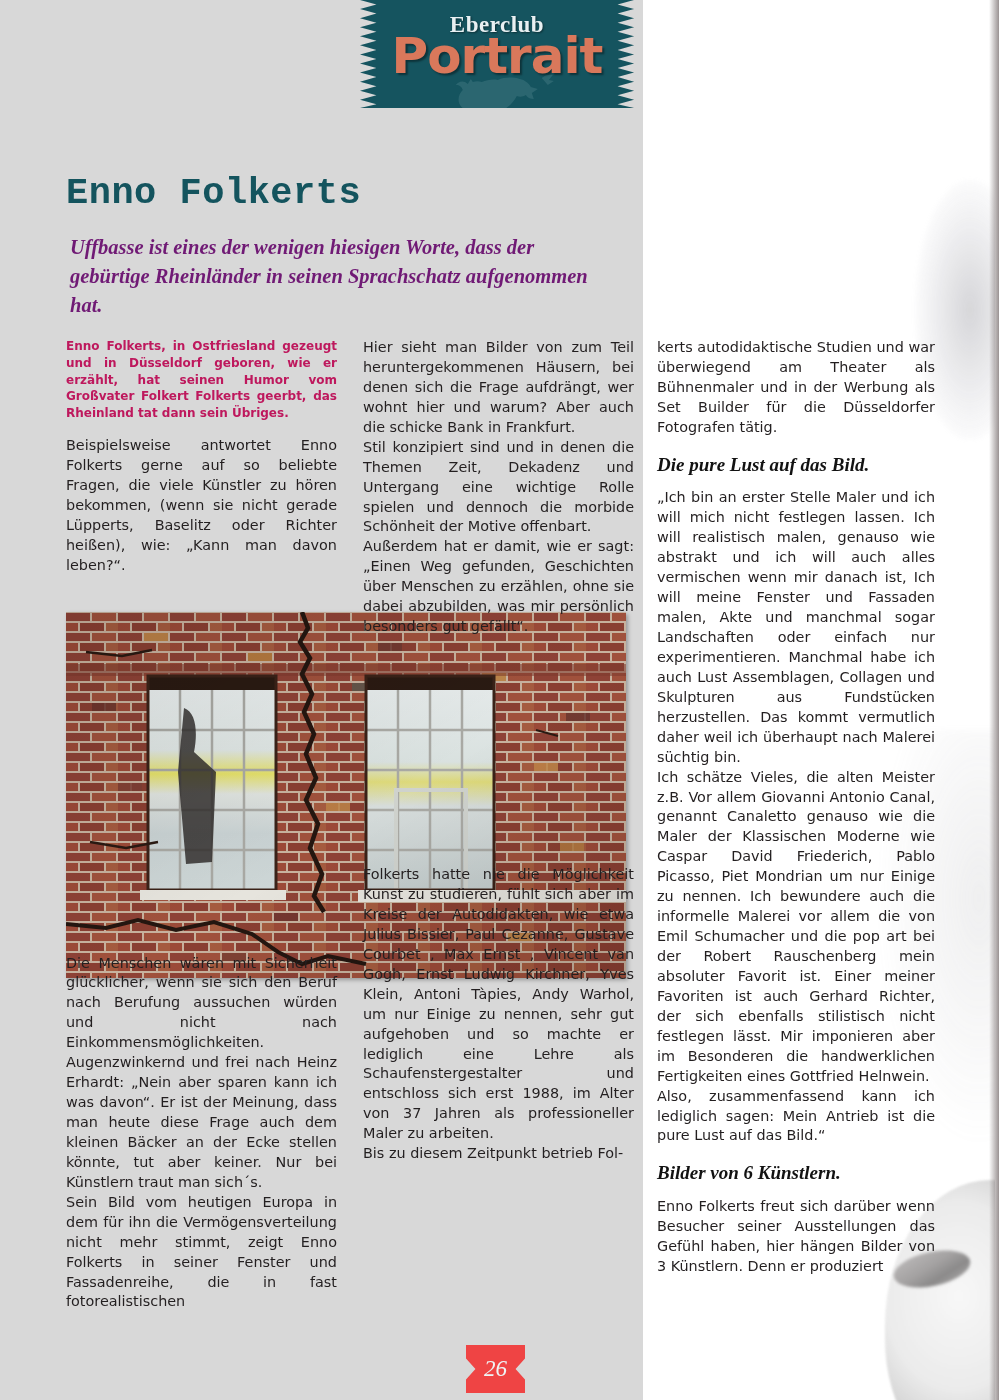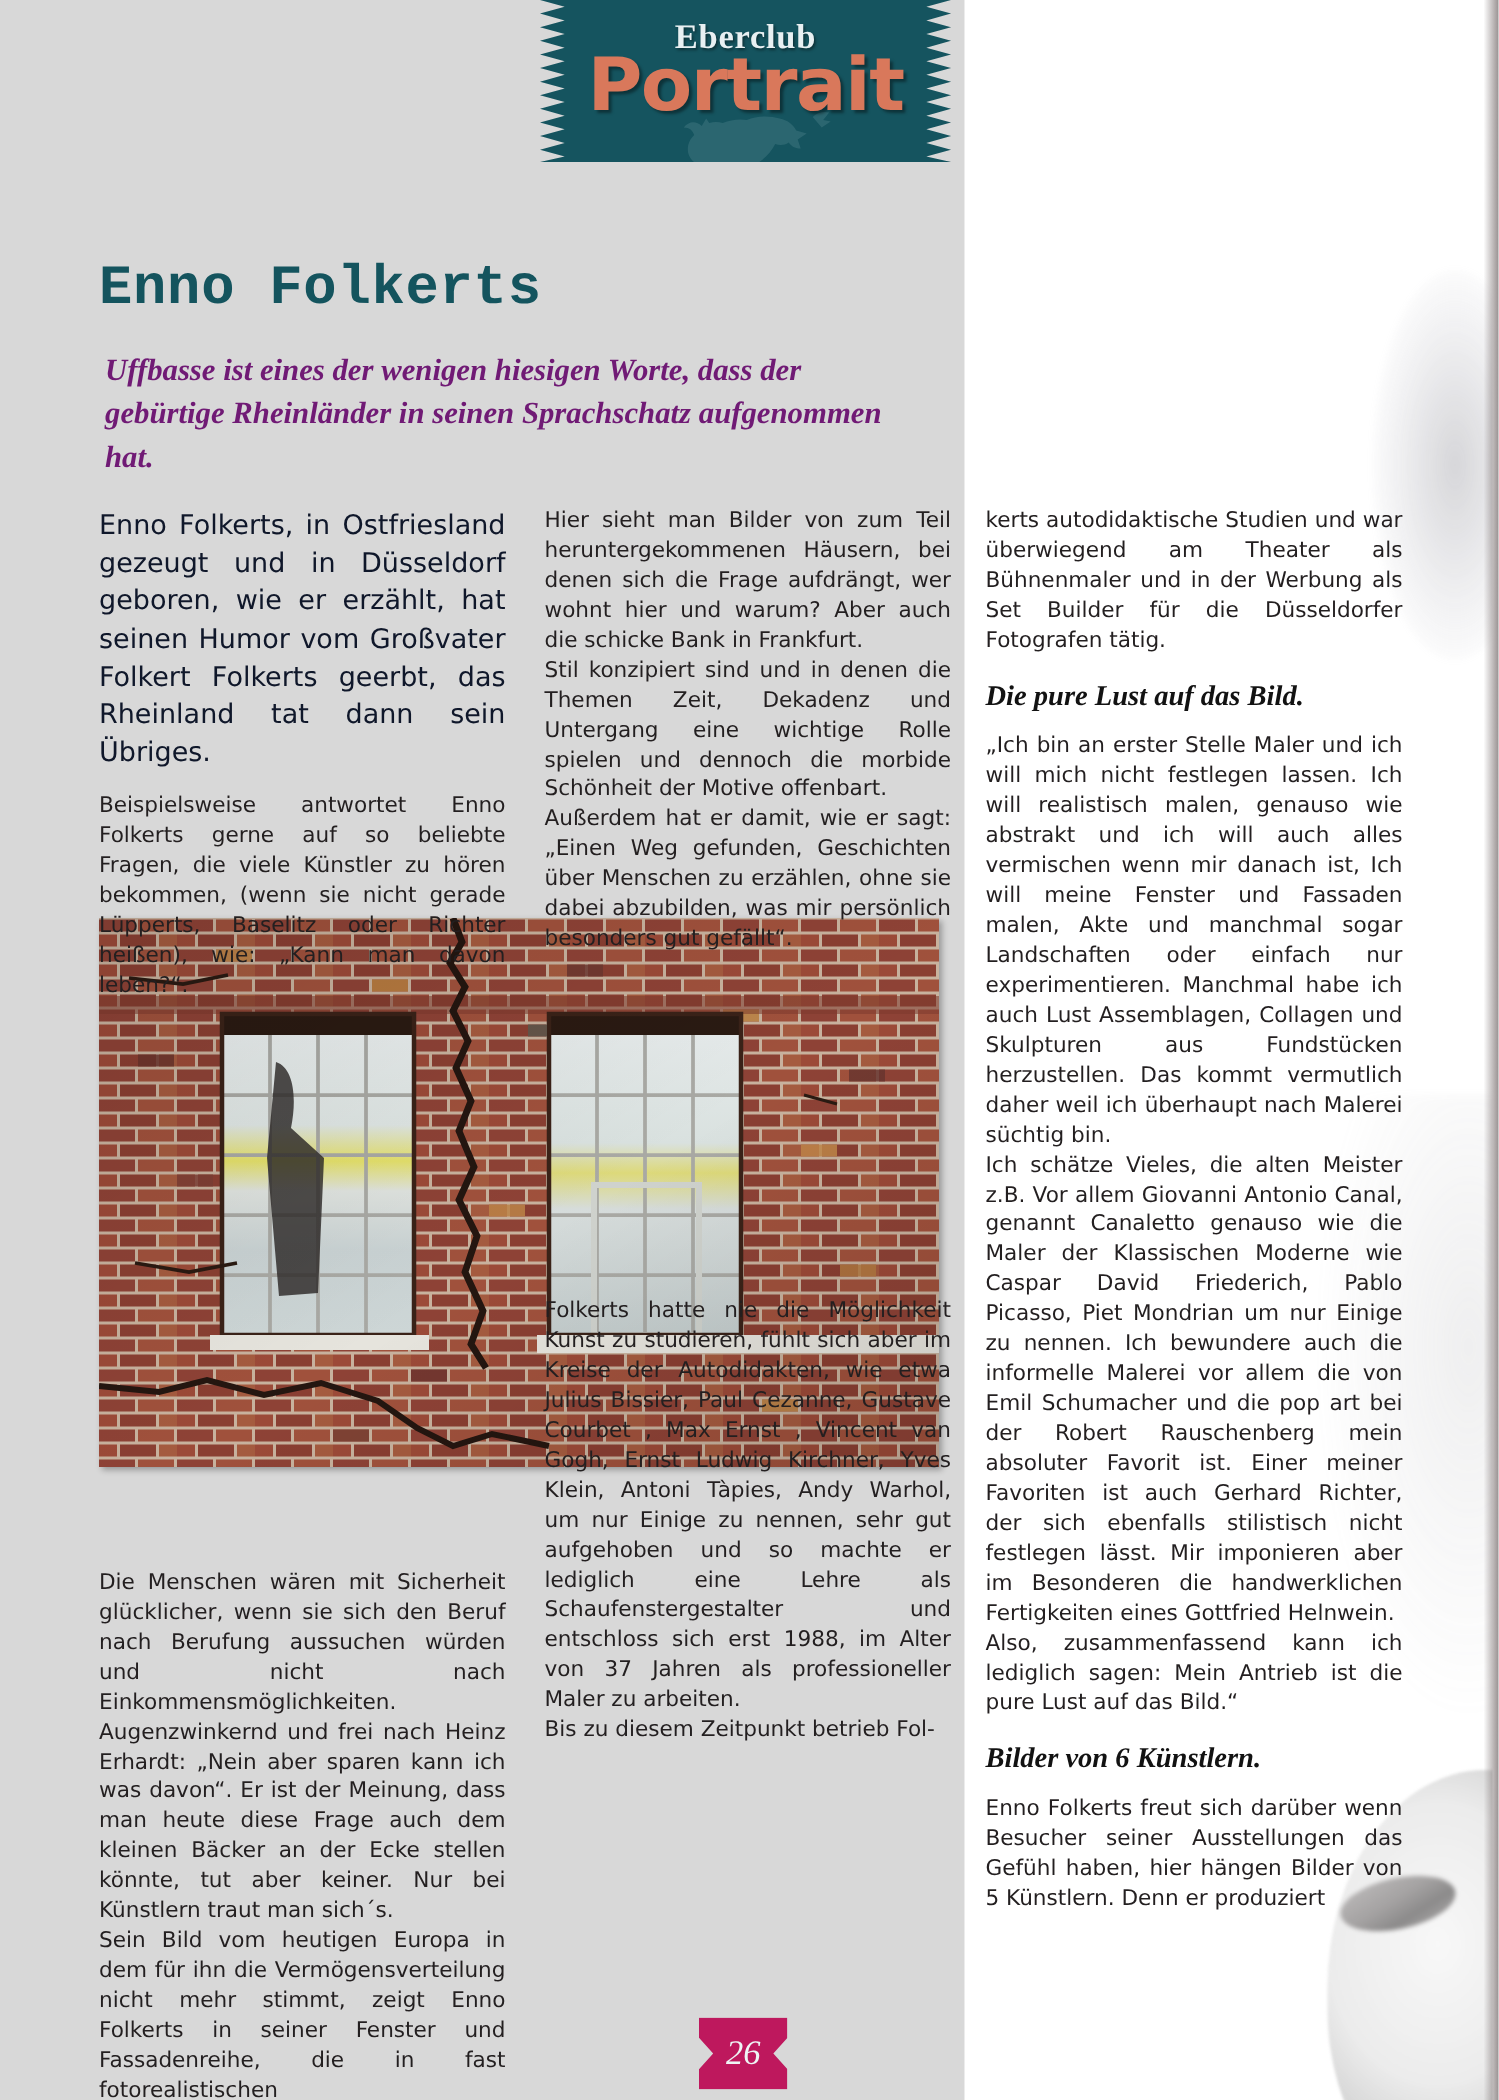--- a/index.html
+++ b/index.html
@@ -209,23 +209,23 @@
   }
   .col-1 { left: 0px; }
   .col-2 { left: 297px; }
   .col-3 { left: 591px; width: 278px; }
 
   .col p { margin: 0; }
   .col p + p { margin-top: 0px; }
   .col p.gap { margin-top: 14px; }
 
   .lead {
-    font-weight: 400;
-    color: #0f172a;
-    font-size: 18px;
+    font-weight: 700;
+    color: #be185d;
+    font-size: 12px;
     line-height: 1.40;
   }
 
   .subhead {
     font-family: "Liberation Serif", serif;
     font-style: italic;
     font-weight: 700;
     font-size: 19px;
     line-height: 1.2;
     color: #121212;
@@ -256,21 +256,21 @@
     height: 378px;
   }
 
   
   .page-badge {
     position: absolute;
     left: 466px;
     top: 1345px;
     width: 59px;
     height: 48px;
-    background: #be185d;
+    background: #ef4444;
     color: #eef4f5;
     font-family: "Liberation Serif", serif;
     font-style: italic;
     font-size: 23px;
     display: flex;
     align-items: center;
     justify-content: center;
     -webkit-clip-path: polygon(0% 0%, 100% 0%, 100% 28%, 84% 50%, 100% 72%, 100% 100%, 0% 100%, 0% 72%, 16% 50%, 0% 28%);
     clip-path: polygon(0% 0%, 100% 0%, 100% 28%, 84% 50%, 100% 72%, 100% 100%, 0% 100%, 0% 72%, 16% 50%, 0% 28%);
   }
@@ -436,19 +436,19 @@
     <p>Bis zu diesem Zeitpunkt betrieb Fol-</p>
   </div>
 
   <div class="col col-3">
     <p>kerts autodidaktische Studien und war überwiegend am Theater als Bühnenmaler und in der Werbung als Set Builder für die Düsseldorfer Fotografen tätig.</p>
     <div class="subhead">Die pure Lust auf das Bild.</div>
     <p>„Ich bin an erster Stelle Maler und ich will mich nicht festlegen lassen. Ich will realistisch malen, genauso wie abstrakt und ich will auch alles vermischen wenn mir danach ist, Ich will meine Fenster und Fassaden malen, Akte und manchmal sogar Landschaften oder einfach nur experimentieren. Manchmal habe ich auch Lust Assemblagen, Collagen und Skulpturen aus Fundstücken herzustellen. Das kommt vermutlich daher weil ich überhaupt nach Malerei süchtig bin.</p>
     <p>Ich schätze Vieles, die alten Meister z.B. Vor allem Giovanni Antonio Canal, genannt Canaletto genauso wie die Maler der Klassischen Moderne wie Caspar David Friederich, Pablo Picasso, Piet Mondrian um nur Einige zu nennen. Ich bewundere auch die informelle Malerei vor allem die von Emil Schumacher und die pop art bei der Robert Rauschenberg mein absoluter Favorit ist. Einer meiner Favoriten ist auch Gerhard Richter, der sich ebenfalls stilistisch nicht festlegen lässt. Mir imponieren aber im Besonderen die handwerklichen Fertigkeiten eines Gottfried Helnwein.</p>
     <p>Also, zusammenfassend kann ich lediglich sagen: Mein Antrieb ist die pure Lust auf das Bild.“</p>
     <div class="subhead">Bilder von 6 Künstlern.</div>
-    <p>Enno Folkerts freut sich darüber wenn Besucher seiner Ausstellungen das Gefühl haben, hier hängen Bilder von 5 Künstlern. Denn er produziert</p>
+    <p>Enno Folkerts freut sich darüber wenn Besucher seiner Ausstellungen das Gefühl haben, hier hängen Bilder von 3 Künstlern. Denn er produziert</p>
   </div>
 </div>
 
 <div class="page-badge">
   <span>26</span>
 </div>
 
 </body></html>

